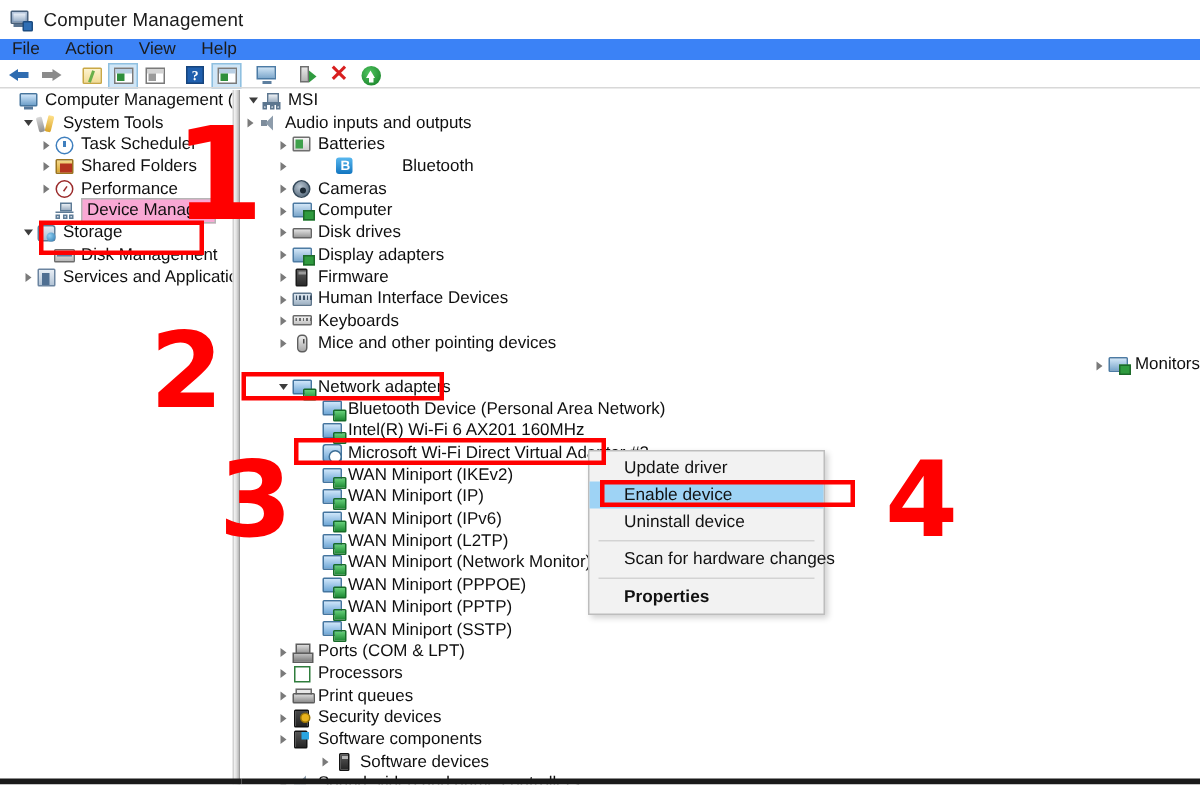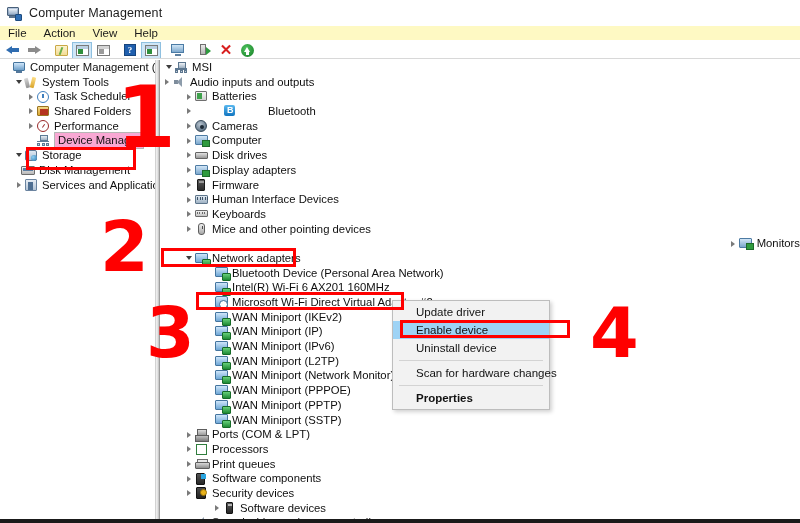--- a/index.html
+++ b/index.html
@@ -60,21 +60,21 @@
     width: 7px; height: 7px;
     background: #2f6fb5;
     border-radius: 1px;
     border: 1px solid #1d4c80;
   }
 
   
   .menubar {
     position: absolute; left: 0; top: 26px;
     width: 800px; height: 14px;
-    background: #fef9c3;
+    background: #3b82f6;
     display: flex; align-items: center;
     padding-left: 8px;
     border-bottom: 0px;
   }
   .menubar .mi {
     font-size: 11.5px;
     color: #1b1b1b;
     margin-right: 17px;
     line-height: 14px;
     cursor: default;
@@ -591,21 +591,21 @@
           </div>
           <span class="lbl-wrap"><span class="lbl">Device Manager</span></span>
         </div>
         <div class="row" style="padding-left: 13px;">
           <div class="chev expanded"></div>
           <div class="icn">
             <div class="i-storage"></div>
           </div>
           <span class="lbl-wrap"><span class="lbl">Storage</span></span>
         </div>
-        <div class="row" style="padding-left: 10px;">
+        <div class="row" style="padding-left: 25px;">
           <div class="chev none"></div>
           <div class="icn">
             <div class="i-disk"></div>
           </div>
           <span class="lbl-wrap"><span class="lbl">Disk Management</span></span>
         </div>
         <div class="row" style="padding-left: 13px;">
           <div class="chev collapsed"></div>
           <div class="icn">
             <div class="i-services"></div>
@@ -817,30 +817,30 @@
         <div class="row" style="padding-left: 22px;">
           <div class="chev collapsed"></div>
           <div class="icn">
             <div class="i-printer"></div>
           </div>
           <span class="lbl-wrap"><span class="lbl">Print queues</span></span>
         </div>
         <div class="row" style="padding-left: 22px;">
           <div class="chev collapsed"></div>
           <div class="icn">
+            <div class="i-security"></div>
+          </div>
+          <span class="lbl-wrap"><span class="lbl">Security devices</span></span>
+        </div>
+        <div class="row" style="padding-left: 22px;">
+          <div class="chev collapsed"></div>
+          <div class="icn">
             <div class="i-softcomp"></div>
           </div>
           <span class="lbl-wrap"><span class="lbl">Software components</span></span>
-        </div>
-        <div class="row" style="padding-left: 22px;">
-          <div class="chev collapsed"></div>
-          <div class="icn">
-            <div class="i-security"></div>
-          </div>
-          <span class="lbl-wrap"><span class="lbl">Security devices</span></span>
         </div>
         <div class="row" style="padding-left: 22px; margin-left: 28px;">
           <div class="chev collapsed"></div>
           <div class="icn">
             <div class="i-softdev"></div>
           </div>
           <span class="lbl-wrap"><span class="lbl">Software devices</span></span>
         </div>
         <div class="row" style="padding-left: 22px;">
           <div class="chev collapsed"></div>

